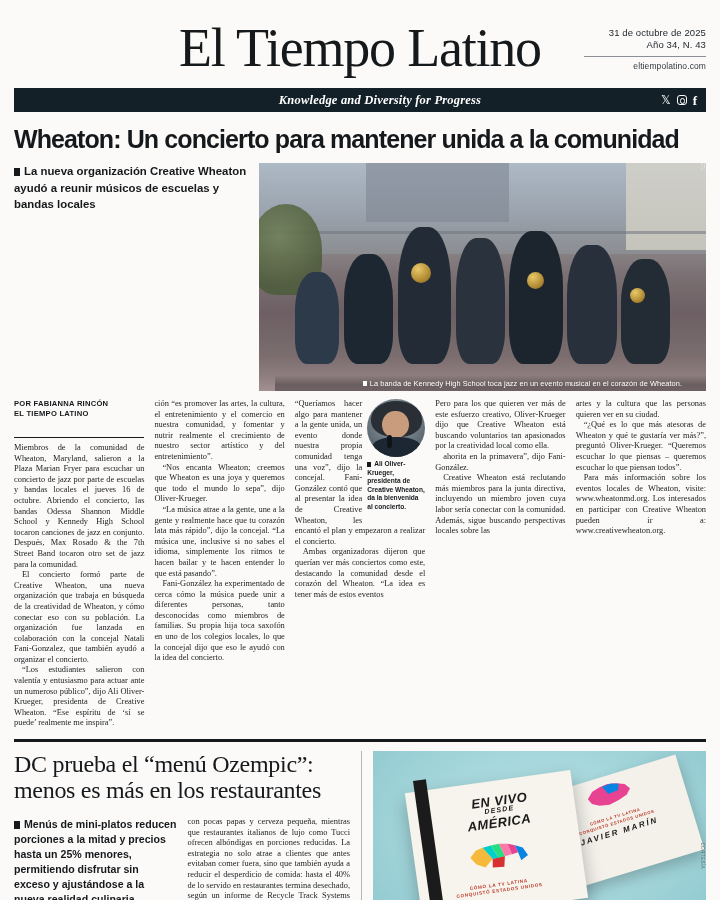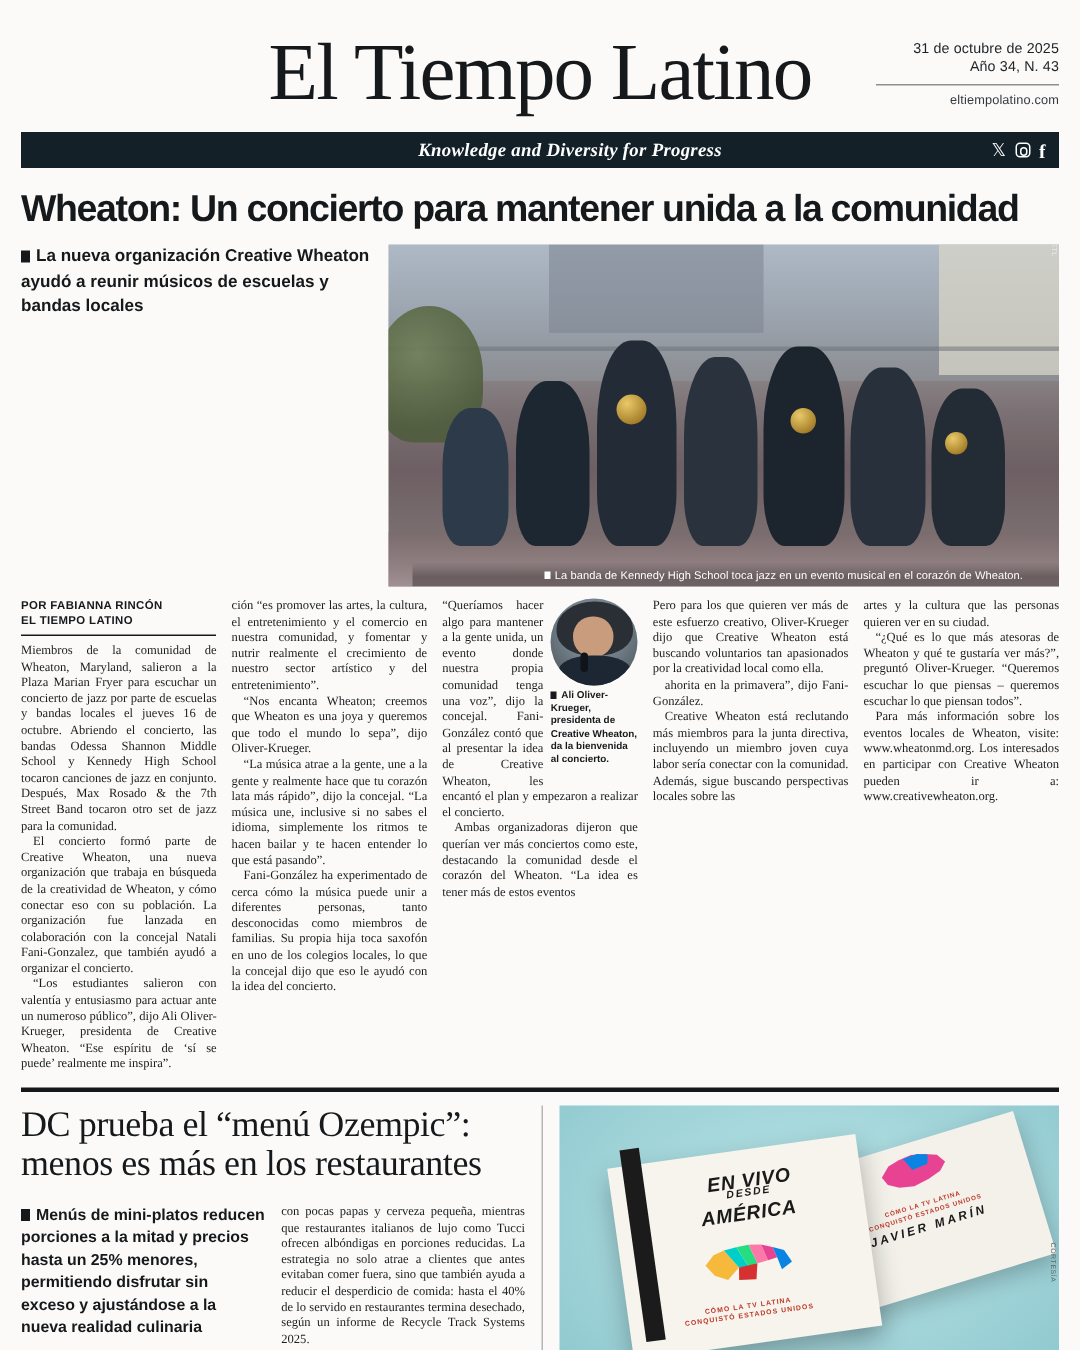--- a/index.html
+++ b/index.html
@@ -94,21 +94,21 @@
     position:absolute; right:1px; top:8px; transform: rotate(90deg); transform-origin: right top;
     font-family:"Liberation Sans",sans-serif; font-size:4.6px; color:#efe9e6; letter-spacing:.3px; white-space:nowrap;
   }
 
   
   .lead-cols { display: flex; gap: 10px; margin-top: 8px; }
   .col { flex: 1 1 0; position: relative; }
   .byline {
     font-family: "Liberation Sans", sans-serif; font-weight: bold;
     font-size: 7.6px; line-height: 10px; color: #16191c; letter-spacing: .25px;
-    padding-bottom: 4px; border-bottom: 1px solid #16191c; margin-bottom: 5px;
+    padding-bottom: 18px; border-bottom: 1px solid #16191c; margin-bottom: 5px;
   }
   .body-text {
     font-family: Liberation Serif, serif; font-size: 8.4px; line-height: 10.6px;
     color: #1a1d20; text-align: justify; hyphens: auto; -webkit-hyphens: auto;
   }
   .body-text p { text-indent: 8px; }
   .body-text p:first-child { text-indent: 0; }
 
   
   .portrait-wrap { float: right; width: 58px; margin: 0 0 4px 5px; }

